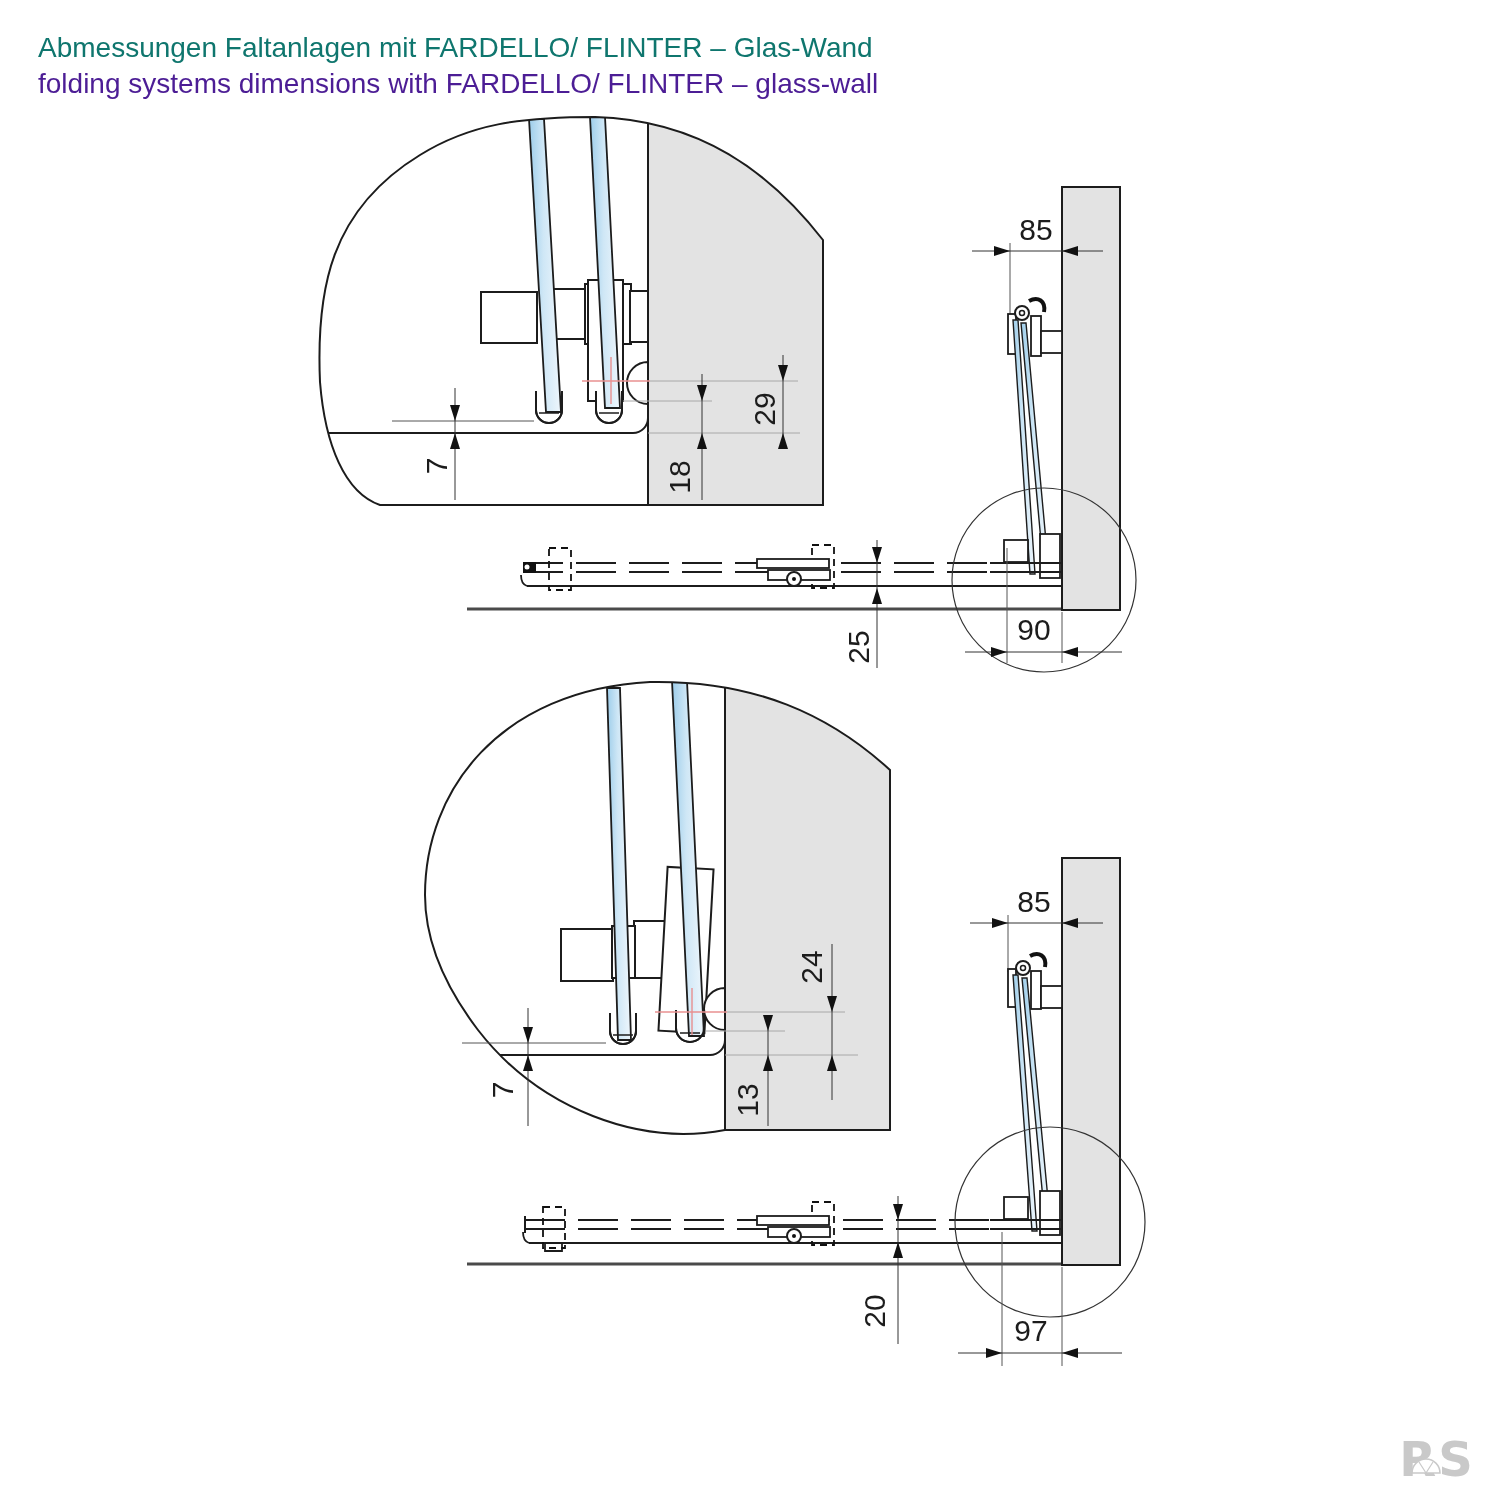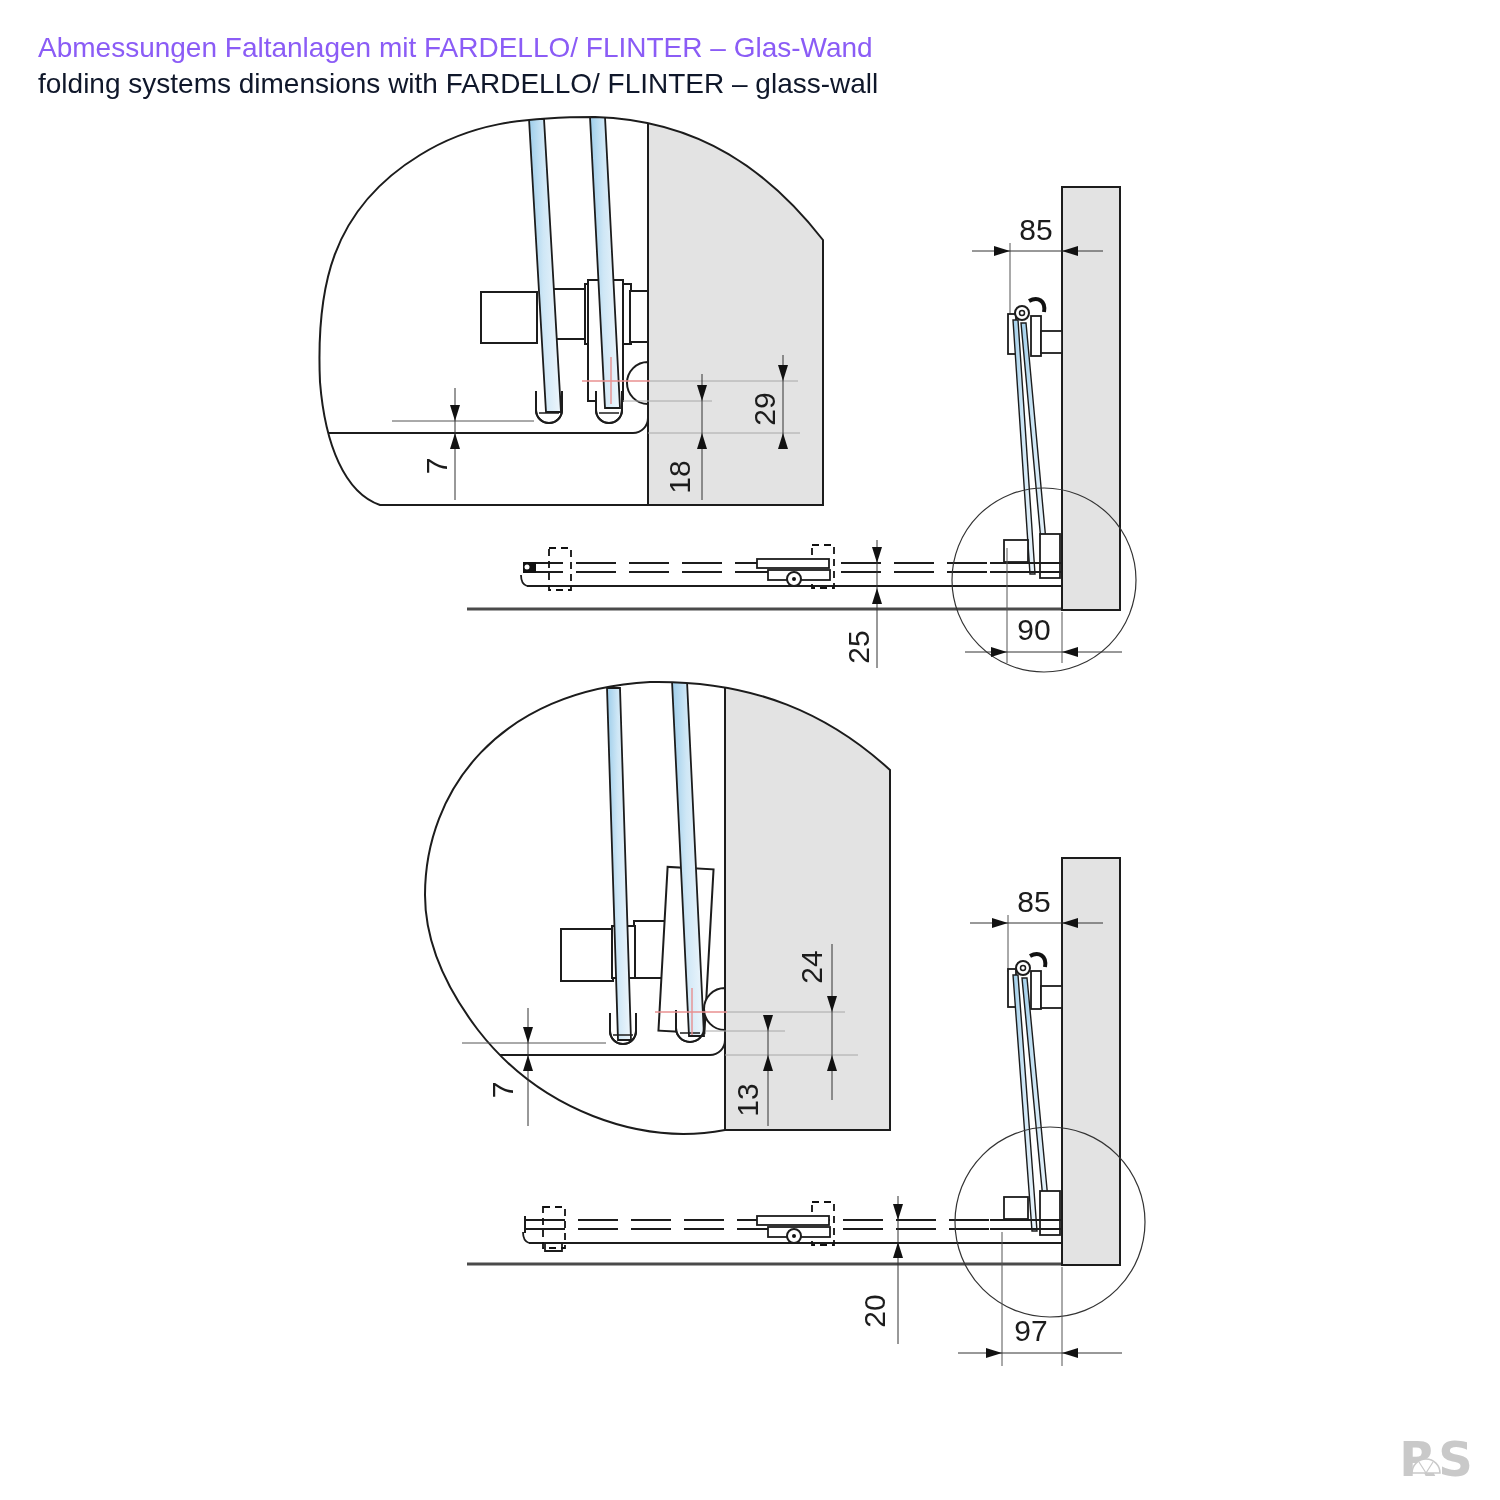--- a/index.html
+++ b/index.html
@@ -1,20 +1,20 @@
 <!DOCTYPE html>
 <html><head>
 <meta charset="utf-8">
 <style>
   html,body{margin:0;padding:0;background:#fff;}
   .page{position:relative;width:1500px;height:1500px;background:#ffffff;overflow:hidden;
         font-family:"Liberation Sans",sans-serif;}
   .hdr{position:absolute;left:38px;top:30px;line-height:36px;}
-  .hdr .de{font-size:28px;color:#8b5cf6;}
-  .hdr .en{font-size:28px;color:#0f172a;}
+  .hdr .de{font-size:28px;color:#0f766e;}
+  .hdr .en{font-size:28px;color:#4c1d95;}
   svg{position:absolute;left:0;top:0;}
   svg text{font-family:"Liberation Sans",sans-serif;font-size:30px;fill:#1c1c1c;}
   .logoTxt{font-family:"DejaVu Sans",sans-serif;font-weight:bold;font-size:48px;fill:#c9c9c9;letter-spacing:2px;}
 </style>
 </head>
 <body>
 
 <div class="page">
 
   <div class="hdr">

